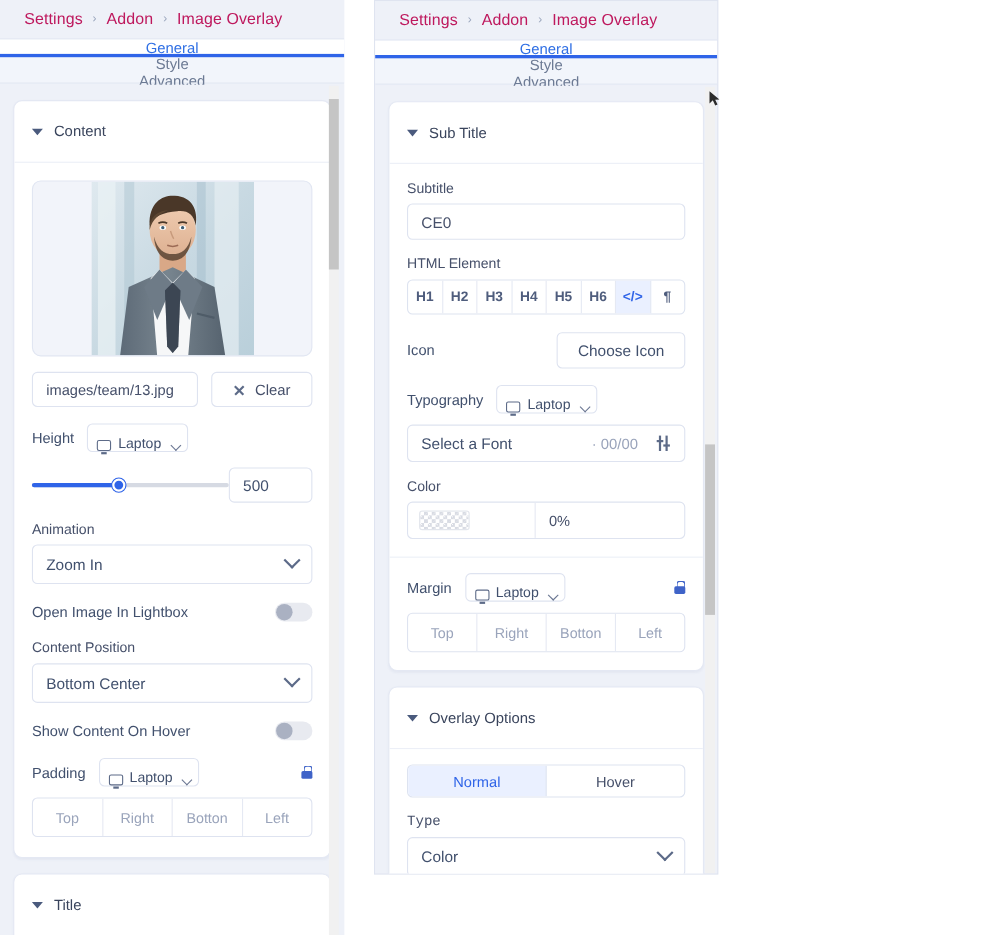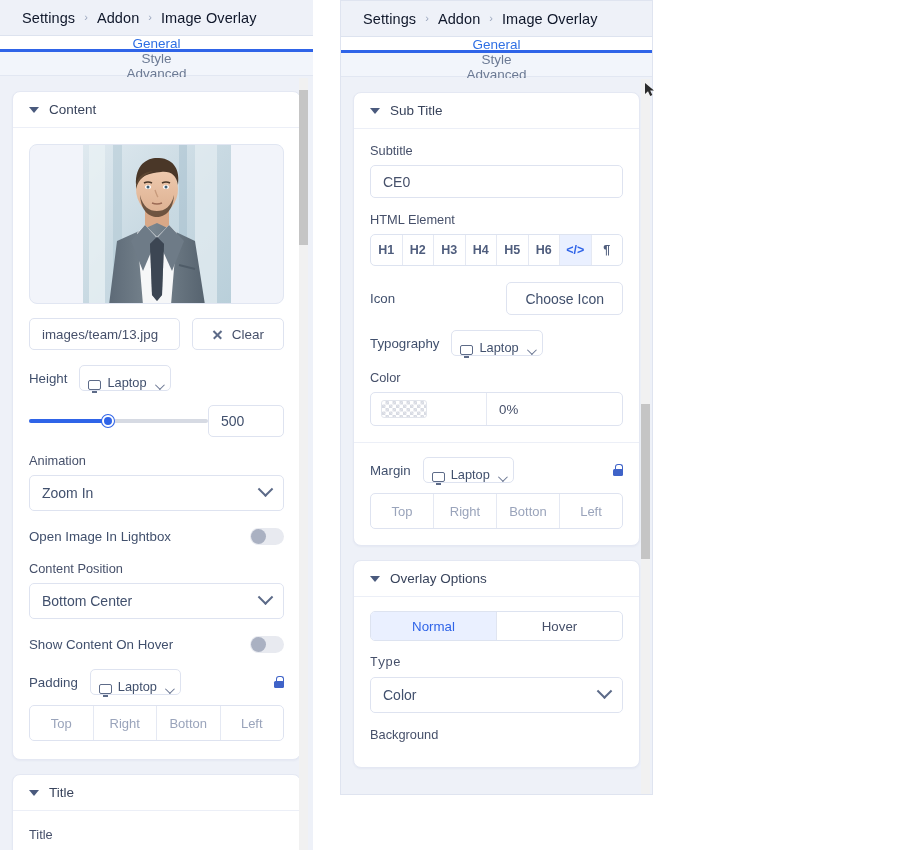--- a/index.html
+++ b/index.html
@@ -23,21 +23,21 @@
     height: 36px;
     background: #eef1f8;
     display: flex;
     align-items: center;
     padding-left: 22px;
     gap: 9px;
     border-bottom: 1px solid #dde3ef;
   }
   .crumb {
     font-size: 14.5px;
-    color: #0f172a;
+    color: #be185d;
     letter-spacing: .1px;
     white-space: nowrap;
   }
   .crumb-sep {
     font-size: 11px;
     color: #9aa6bd;
     line-height: 1;
   }
 
   
@@ -83,21 +83,21 @@
   
   .card {
     background: #ffffff;
     border: 1px solid #e4e8f3;
     border-radius: 8px;
     margin-bottom: 14px;
     box-shadow: 0 1px 2px rgba(60,80,130,.05);
     overflow: hidden;
   }
   .card-head {
-    height: 36px;
+    height: 56px;
     display: flex;
     align-items: center;
     gap: 10px;
     padding: 0 16px;
     border-bottom: 1px solid #eceff7;
     cursor: pointer;
   }
   .caret {
     width: 0; height: 0;
     border-left: 5px solid transparent;
@@ -712,20 +712,30 @@
 
         <div style="display:flex; align-items:center; gap:12px; margin-top:15px;">
           <span class="row-label">Typography</span>
           <div class="device-pill">
             <span class="monitor"></span>
             <span>Laptop</span>
             <span class="chev-sm"></span>
           </div>
         </div>
 
+        <div class="font-row" style="margin-top:10px;">
+          <span>Select a Font</span>
+          <span class="font-size-txt">· 00/00</span>
+          <span class="sliders-ic">
+              <i></i>
+              <i></i>
+              <u></u>
+              <u></u>
+            </span>
+        </div>
 
         <span class="field-label" style="margin-top:14px;">Color</span>
         <div class="color-row">
           <div class="swatch-cell">
             <span class="checker"></span>
           </div>
           <div class="color-val">0%</div>
         </div>
 
       </div>

